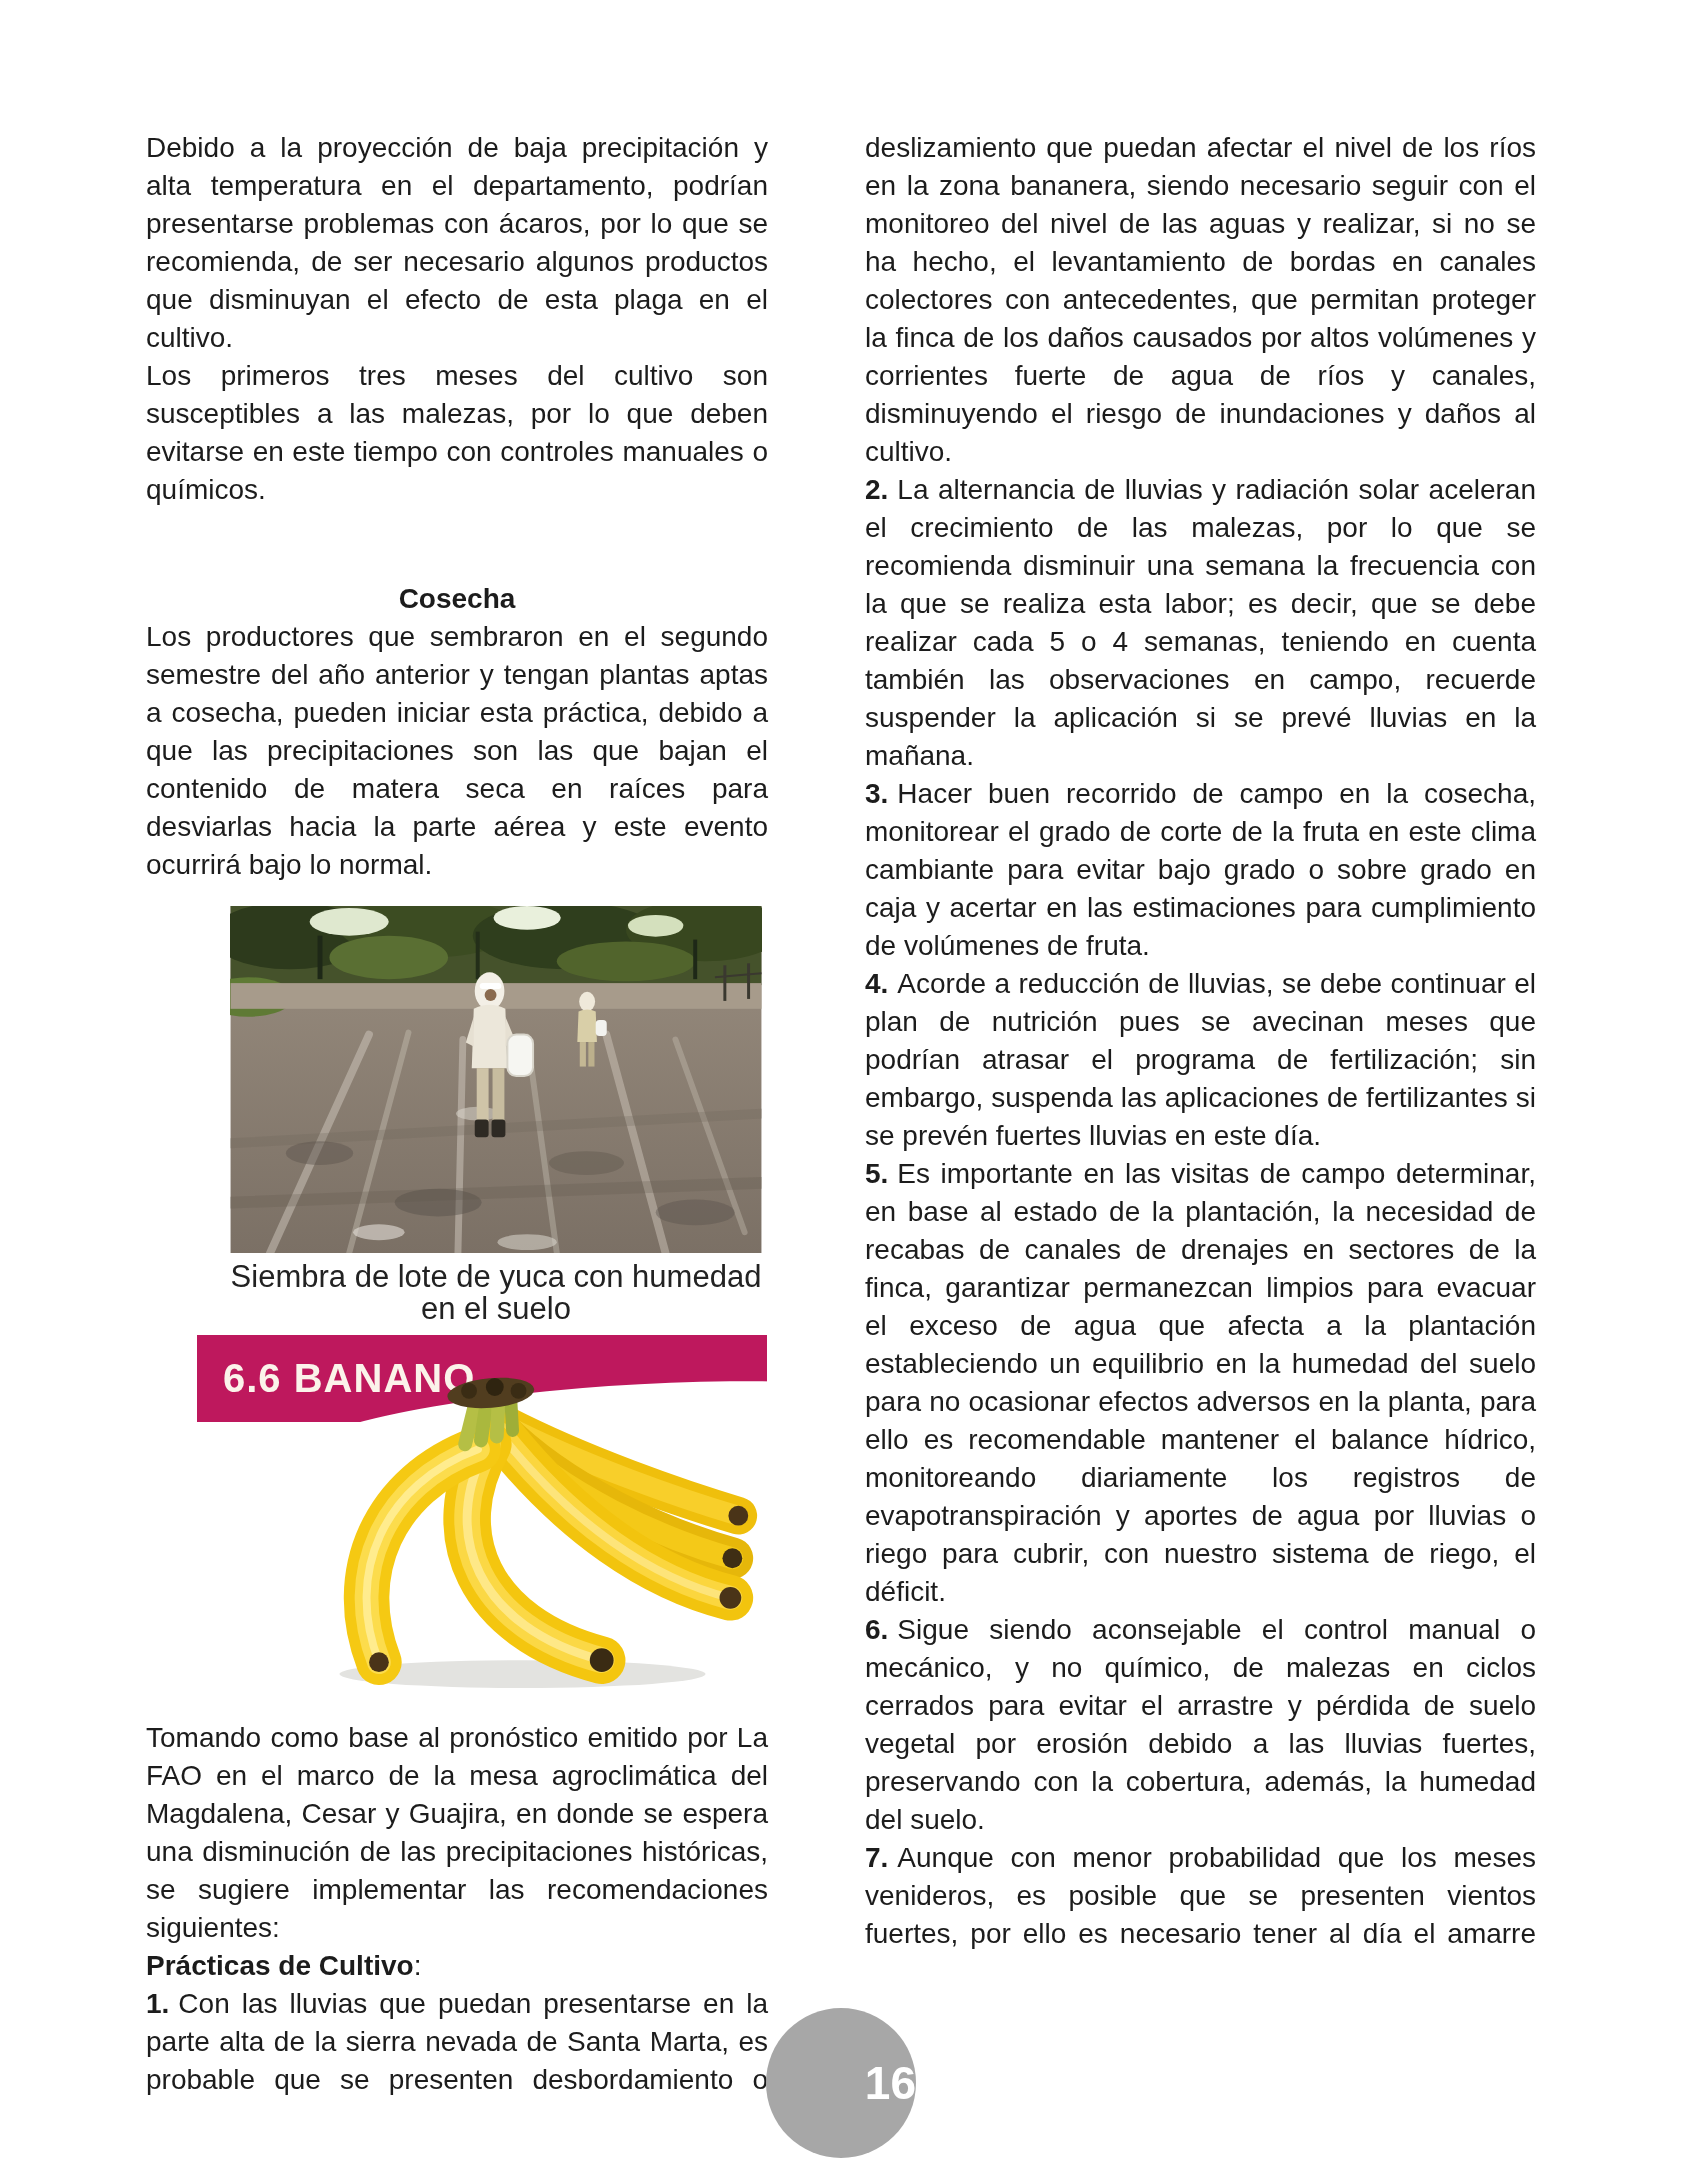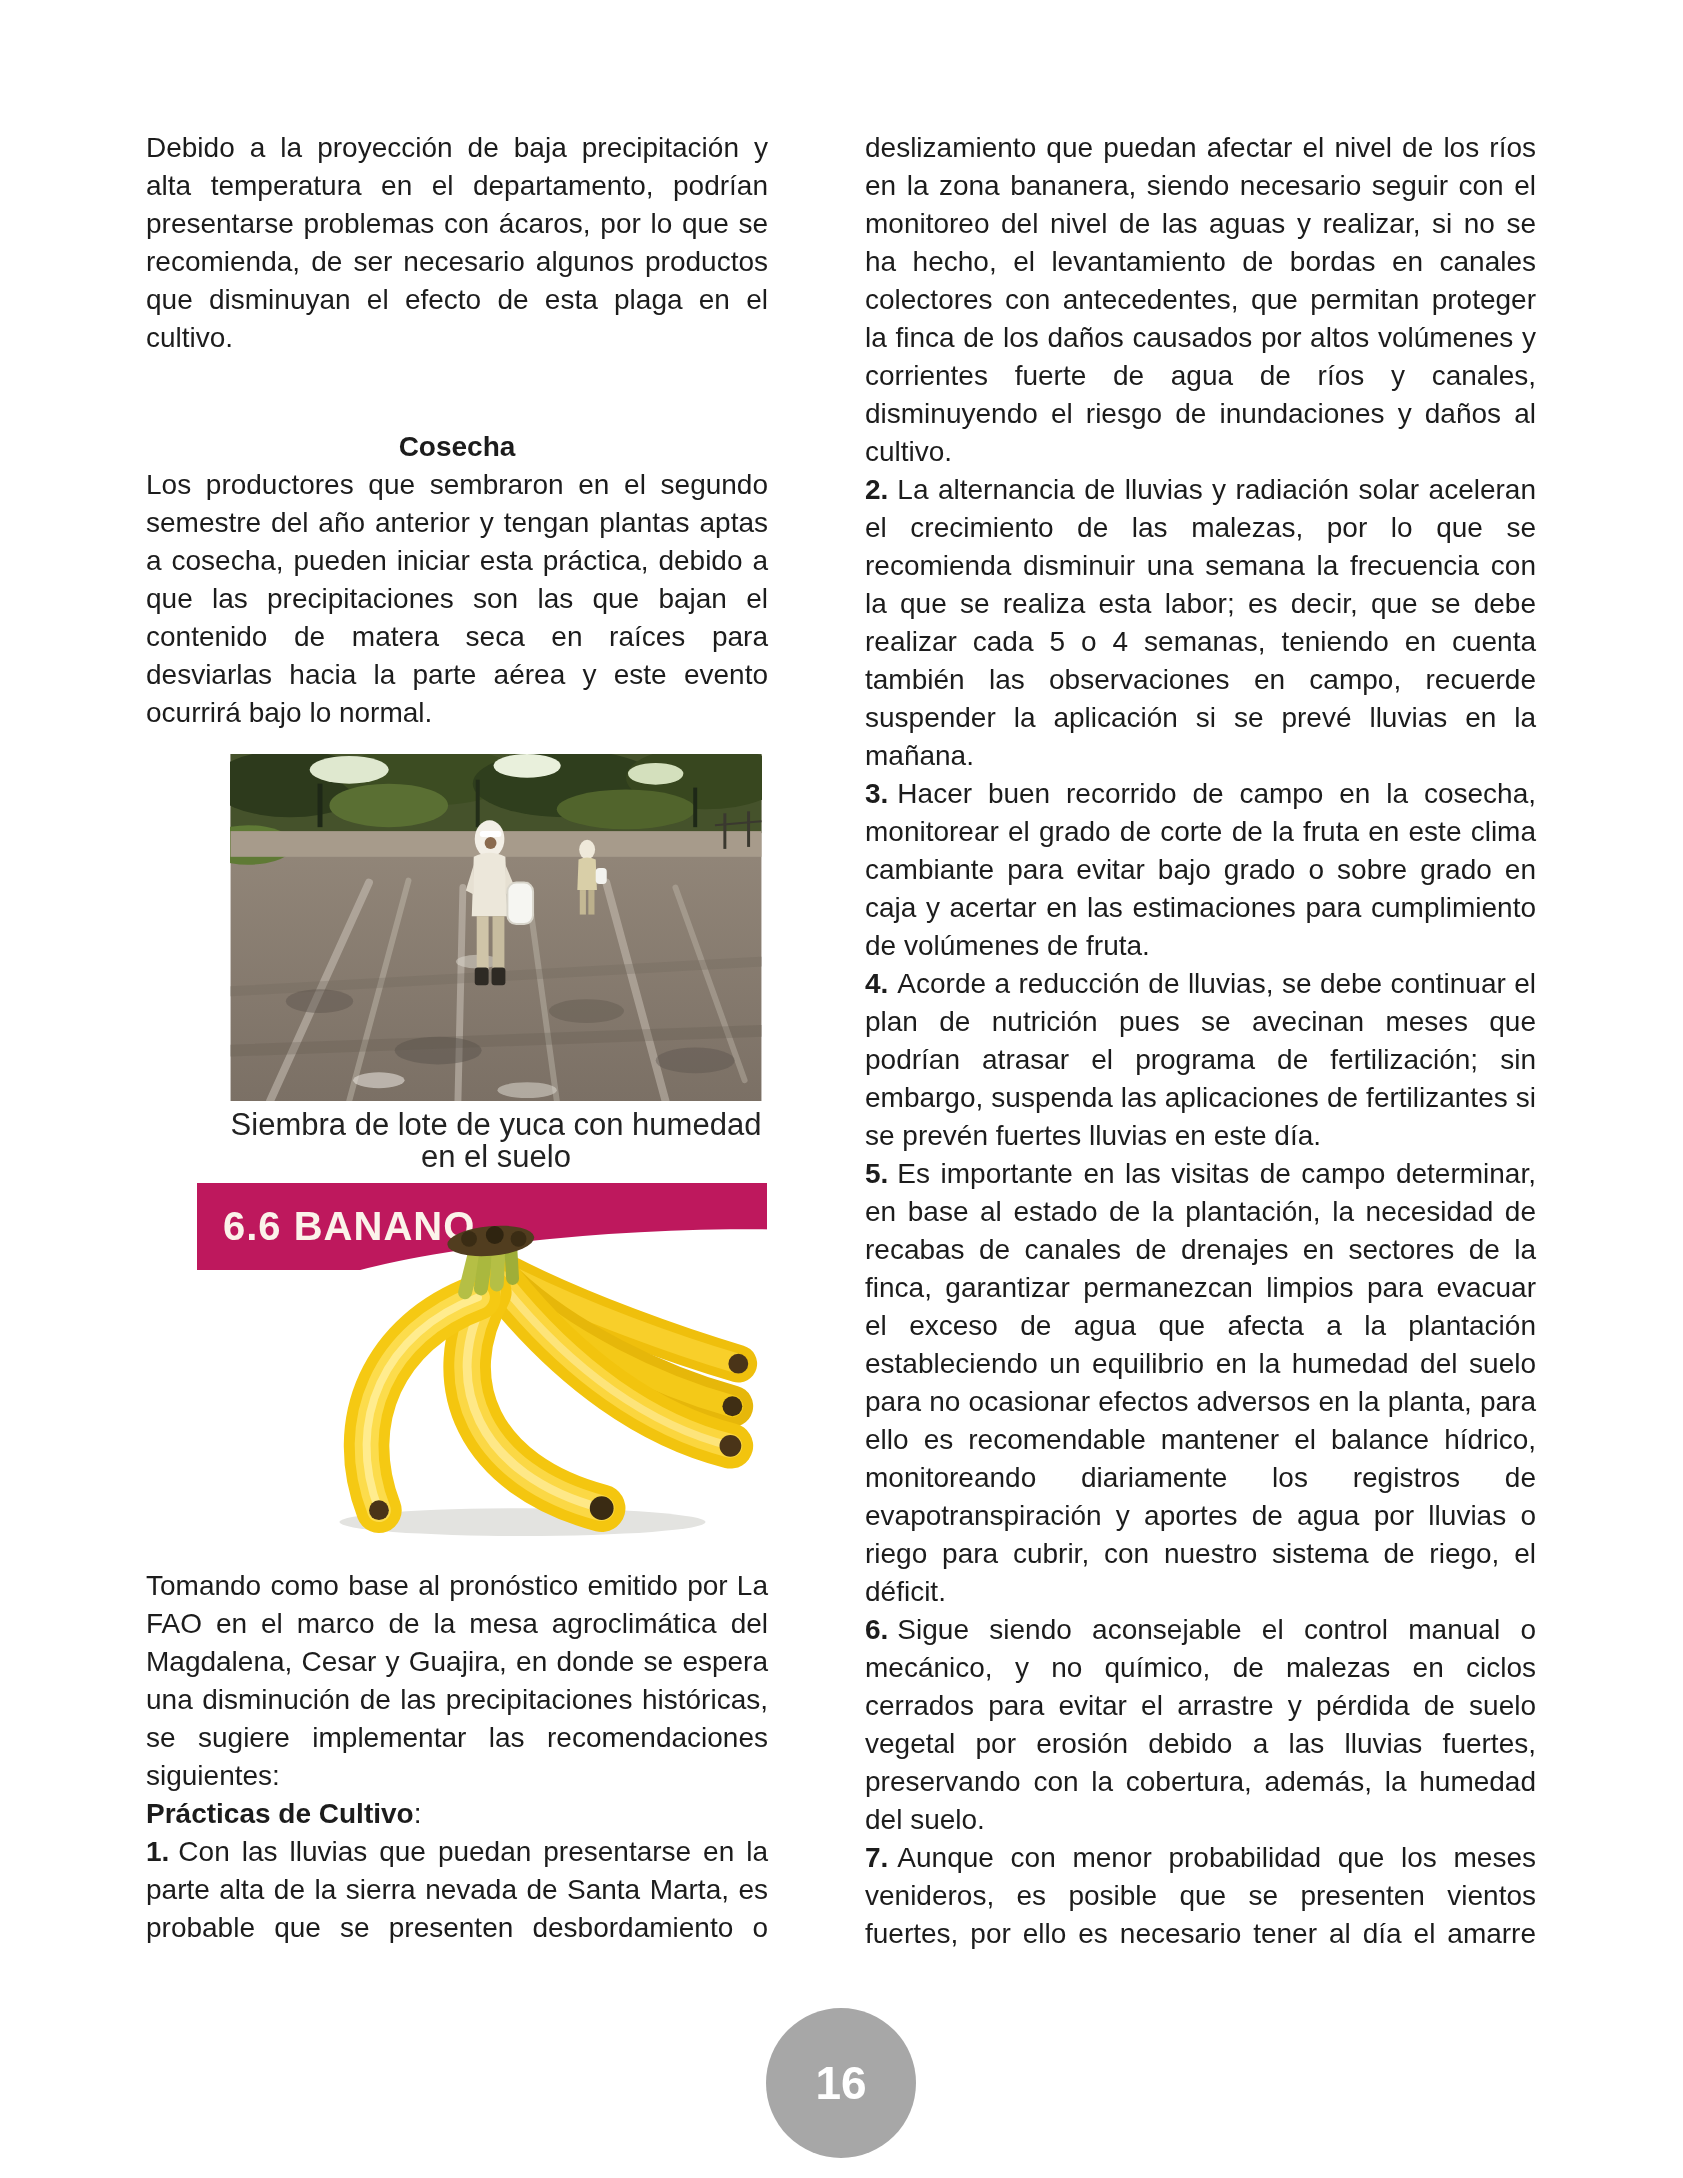--- a/index.html
+++ b/index.html
@@ -21,31 +21,32 @@
   .caption{margin-top:8px;font-size:31px;line-height:32px;text-align:center;color:#222;}
   .banner-zone{position:relative;height:368px;margin-top:10px;}
   .banner{position:absolute;left:51px;top:0;width:570px;height:87px;background:#be185d;display:flex;align-items:center;}
   .banner-label{color:#FBF3EA;font-weight:bold;font-size:40px;letter-spacing:1px;padding-left:26px;}
   .white-wave{position:absolute;left:149px;top:51px;width:634px;height:95px;background:#ffffff;border-radius:50%;transform:rotate(-4deg);}
   .banana-pos{position:absolute;left:129px;top:30px;}
   #fao-para{margin-top:16px;}
   #practicas-line{margin-top:0;text-align:left;}
   .page-badge{
     position:absolute;left:766px;top:2008px;width:150px;height:150px;border-radius:50%;
-    background:#A7A7A7;display:flex;align-items:center;justify-content:center;
+    background:#A7A7A7;display:flex;align-items:center;justify-content:flex-end;
   }
   .page-badge span{color:#ffffff;font-weight:bold;font-size:46px;}
 </style>
 </head>
 <body>
 
 <div class="page">
 
   <div id="left-col" class="col">
     <p>Debido a la proyección de baja precipitación y alta temperatura en el departamento, podrían presentarse problemas con ácaros, por lo que se recomienda, de ser necesario algunos productos que disminuyan el efecto de esta plaga en el cultivo.</p>
+    <p>Los primeros tres meses del cultivo son susceptibles a las malezas, por lo que deben evitarse en este tiempo con controles manuales o químicos.</p>
 
     <div id="cosecha-heading" class="heading">Cosecha</div>
     <p>Los productores que sembraron en el segundo semestre del año anterior y tengan plantas aptas a cosecha, pueden iniciar esta práctica, debido a que las precipitaciones son las que bajan el contenido de matera seca en raíces para desviarlas hacia la parte aérea y este evento ocurrirá bajo lo normal.</p>
 
     <div class="photo-wrap">
 
       <svg viewBox="0 0 537 351" width="532" height="347" xmlns="http://www.w3.org/2000/svg">
         <defs>
           <linearGradient id="mud" x1="0" y1="0" x2="0" y2="1">
             <stop offset="0" stop-color="#9a8e80"></stop>

